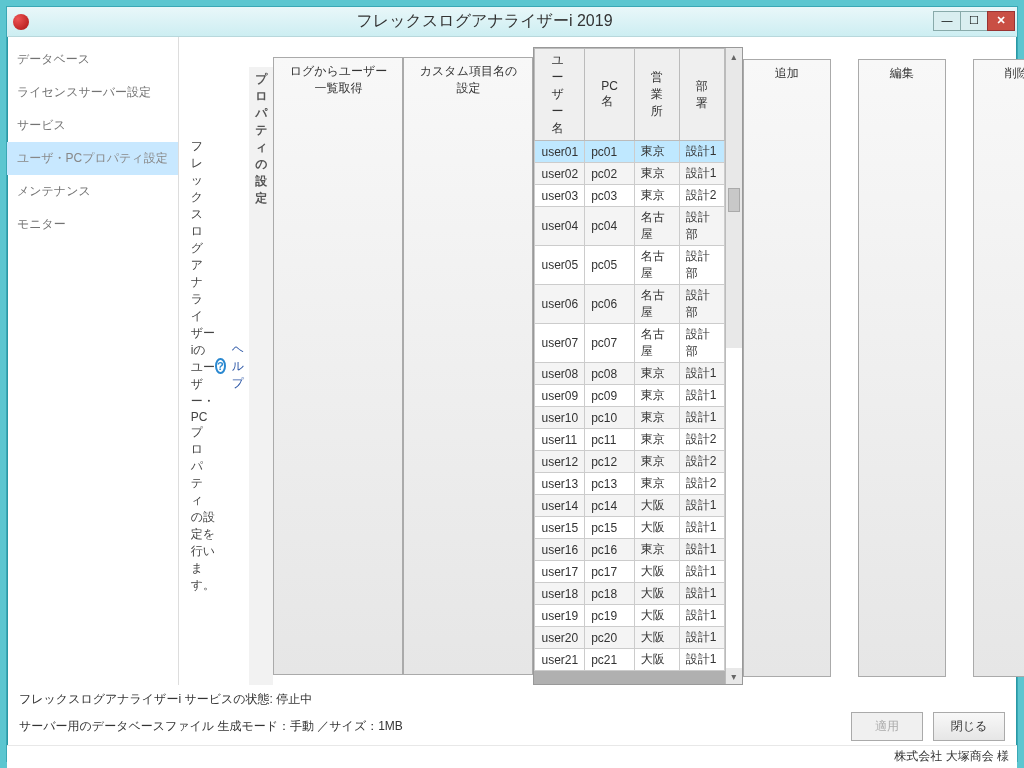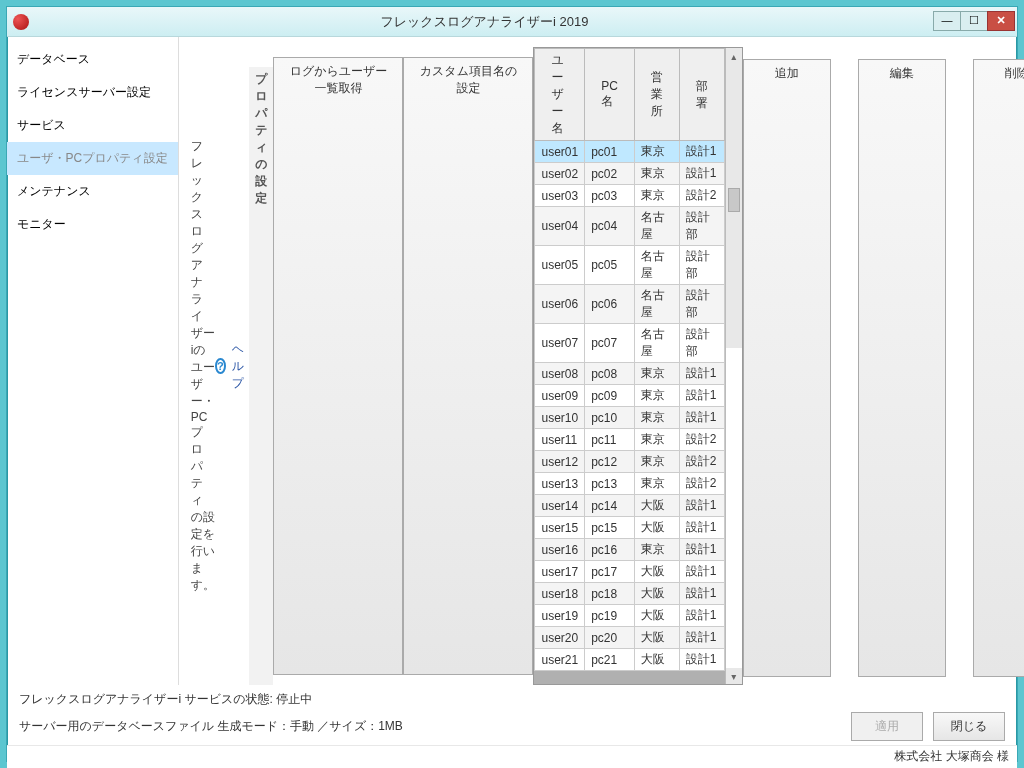--- a/index.html
+++ b/index.html
@@ -3,31 +3,31 @@
 <meta charset="utf-8">
 <style>
 * { box-sizing: border-box; margin: 0; padding: 0; font-family: "Meiryo UI", "MS PGothic", sans-serif; font-size: 12px; }
 html, body { width: 1024px; height: 768px; overflow: hidden; background: #5cc6d0; }
 
 .window { position: absolute; left: 6px; top: 6px; width: 1012px; height: 756px; background: #fff; border: 1px solid #3aa8b5; box-shadow: 0 0 0 1px #2a98a5 inset; }
 
 
 .titlebar { height: 30px; background: linear-gradient(#e9f7f9,#cdeef2); display: flex; align-items: center; border-bottom: 1px solid #b8d8dc; position: relative; }
 .titlebar .app-icon { width: 16px; height: 16px; margin: 0 6px; background: radial-gradient(circle at 30% 30%, #e55, #a11); border-radius: 50%; }
-.titlebar .title { flex: 1; text-align: center; color: #333; font-size: 13px; }
+.titlebar .title { flex: 1; text-align: center; color: #333; font-size: 16px; }
 .titlebar .ctrls { display: flex; height: 22px; margin-right: 2px; }
 .titlebar .ctrl { width: 28px; height: 20px; border: 1px solid #8aa; margin-left: -1px; display: flex; align-items: center; justify-content: center; background: #d9eef0; }
 .titlebar .ctrl.close { background: #c94f44; color: #fff; border-color: #933; font-weight: bold; }
 .titlebar .ctrl span { font-size: 11px; line-height: 1; }
 
 .body { display: flex; height: 648px; }
 
 
 .sidebar { width: 172px; border-right: 1px solid #ddd; padding-top: 6px; }
-.sidebar .item { padding: 8px 10px; color: #000000; cursor: default; white-space: nowrap; }
+.sidebar .item { padding: 8px 10px; color: #737373; cursor: default; white-space: nowrap; }
 .sidebar .item.selected { background: #c8e8ff; color: #888; }
 
 
 .main { flex: 1; padding: 10px 12px 0 12px; display: flex; }
 .desc-row { display: flex; align-items: center; }
 .desc { color: #444; flex: 1; }
 .help { color: #2a55a5; display: flex; align-items: center; gap: 6px; cursor: default; }
 .help .qicon { width: 16px; height: 16px; border: 2px solid #2a88d0; border-radius: 50%; color: #2a88d0; text-align: center; line-height: 13px; font-size: 11px; font-weight: bold; }
 
 .section-title { margin-top: 20px; background: #f2f2f2; color: #555; font-weight: bold; padding: 4px 6px; }

